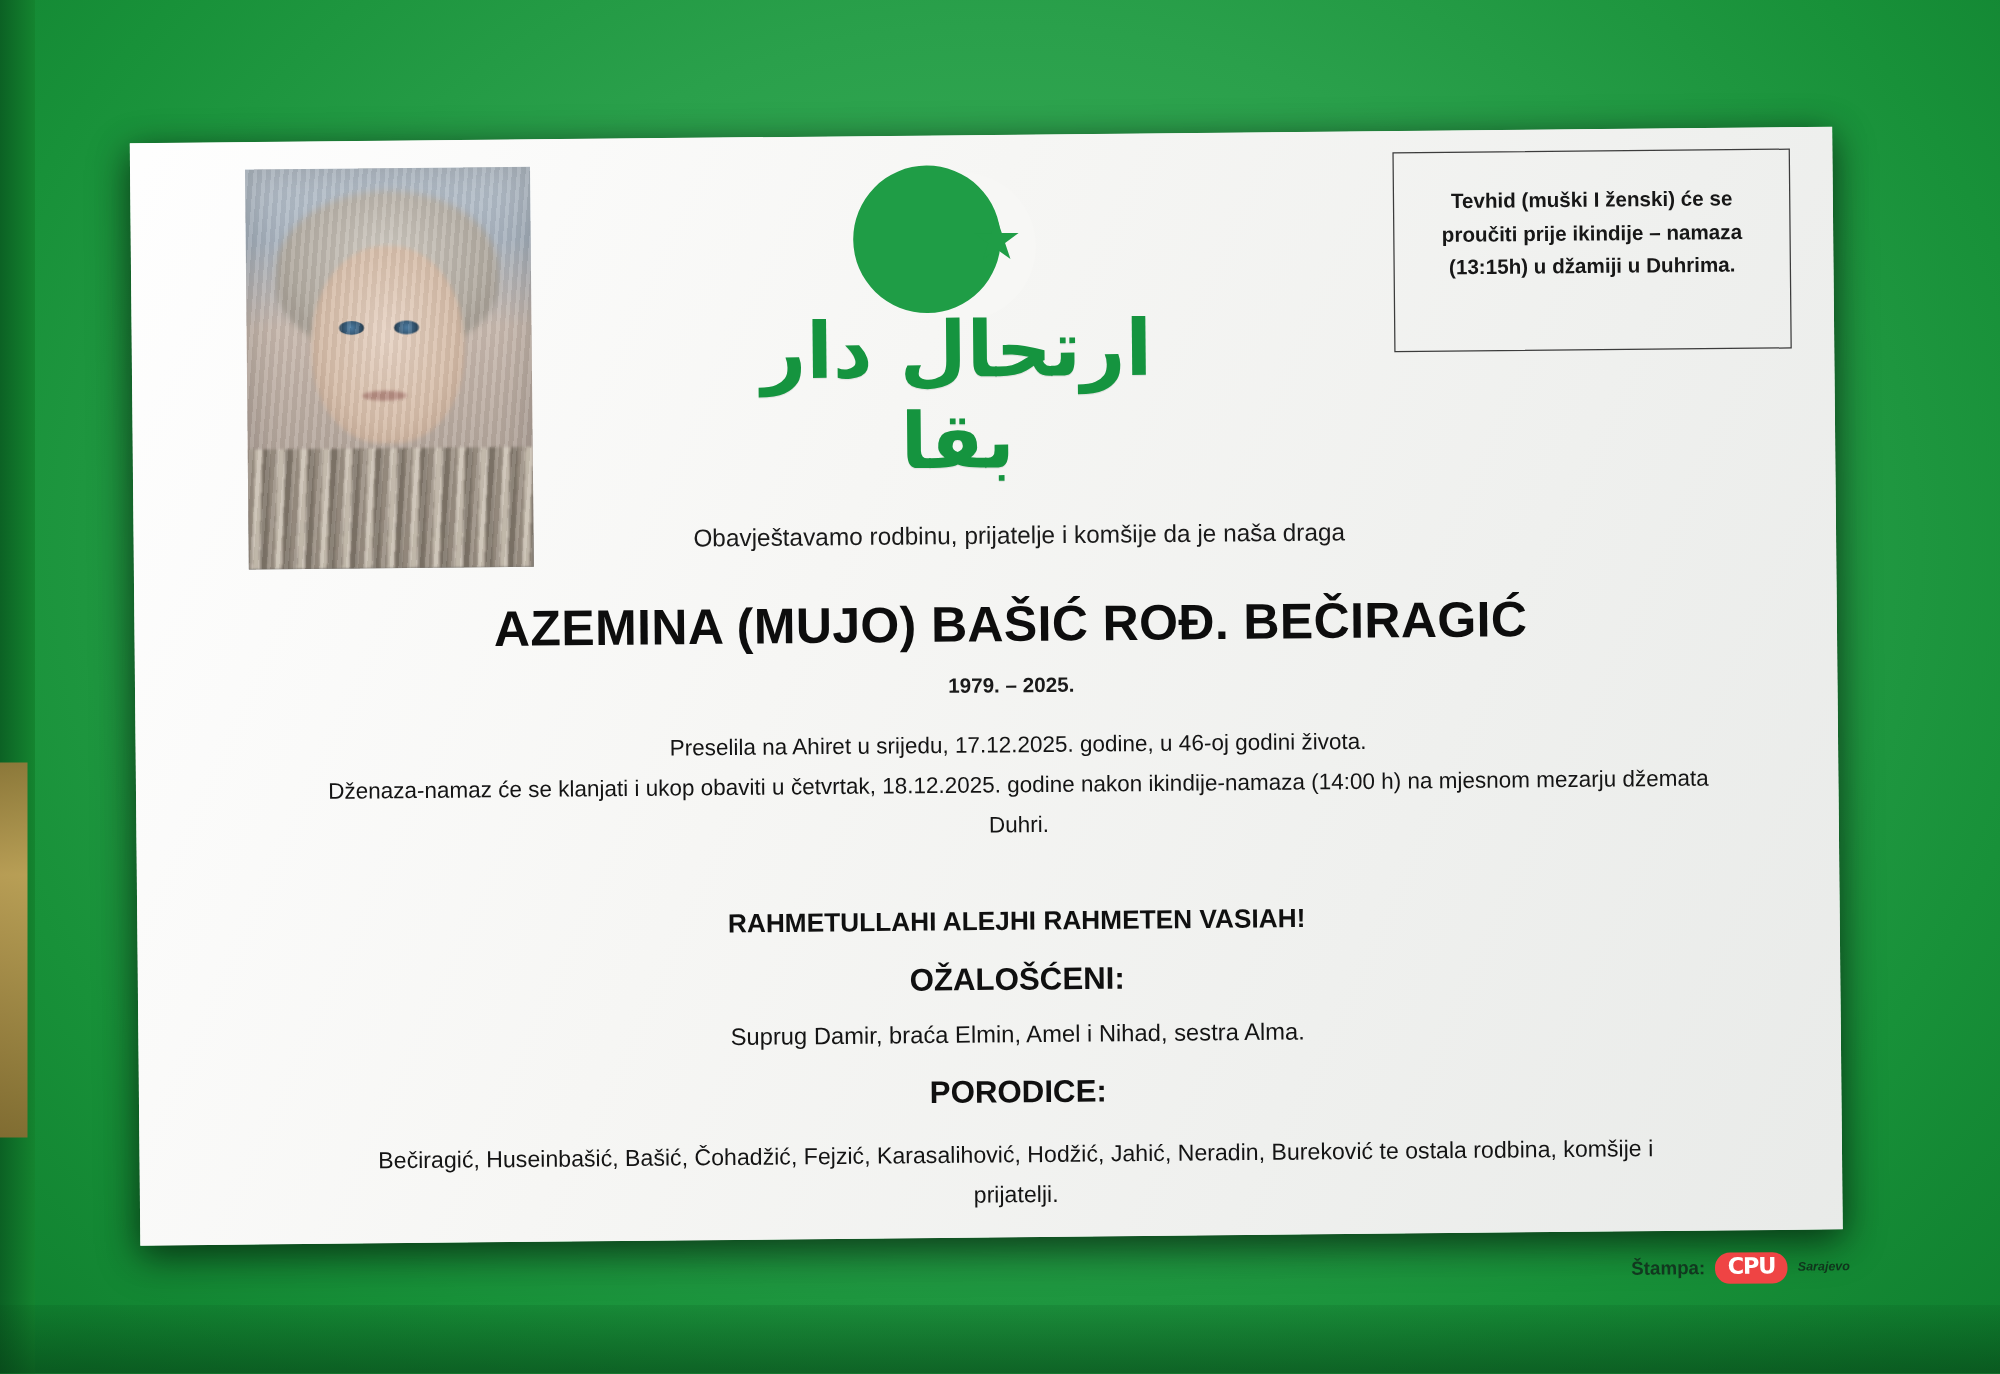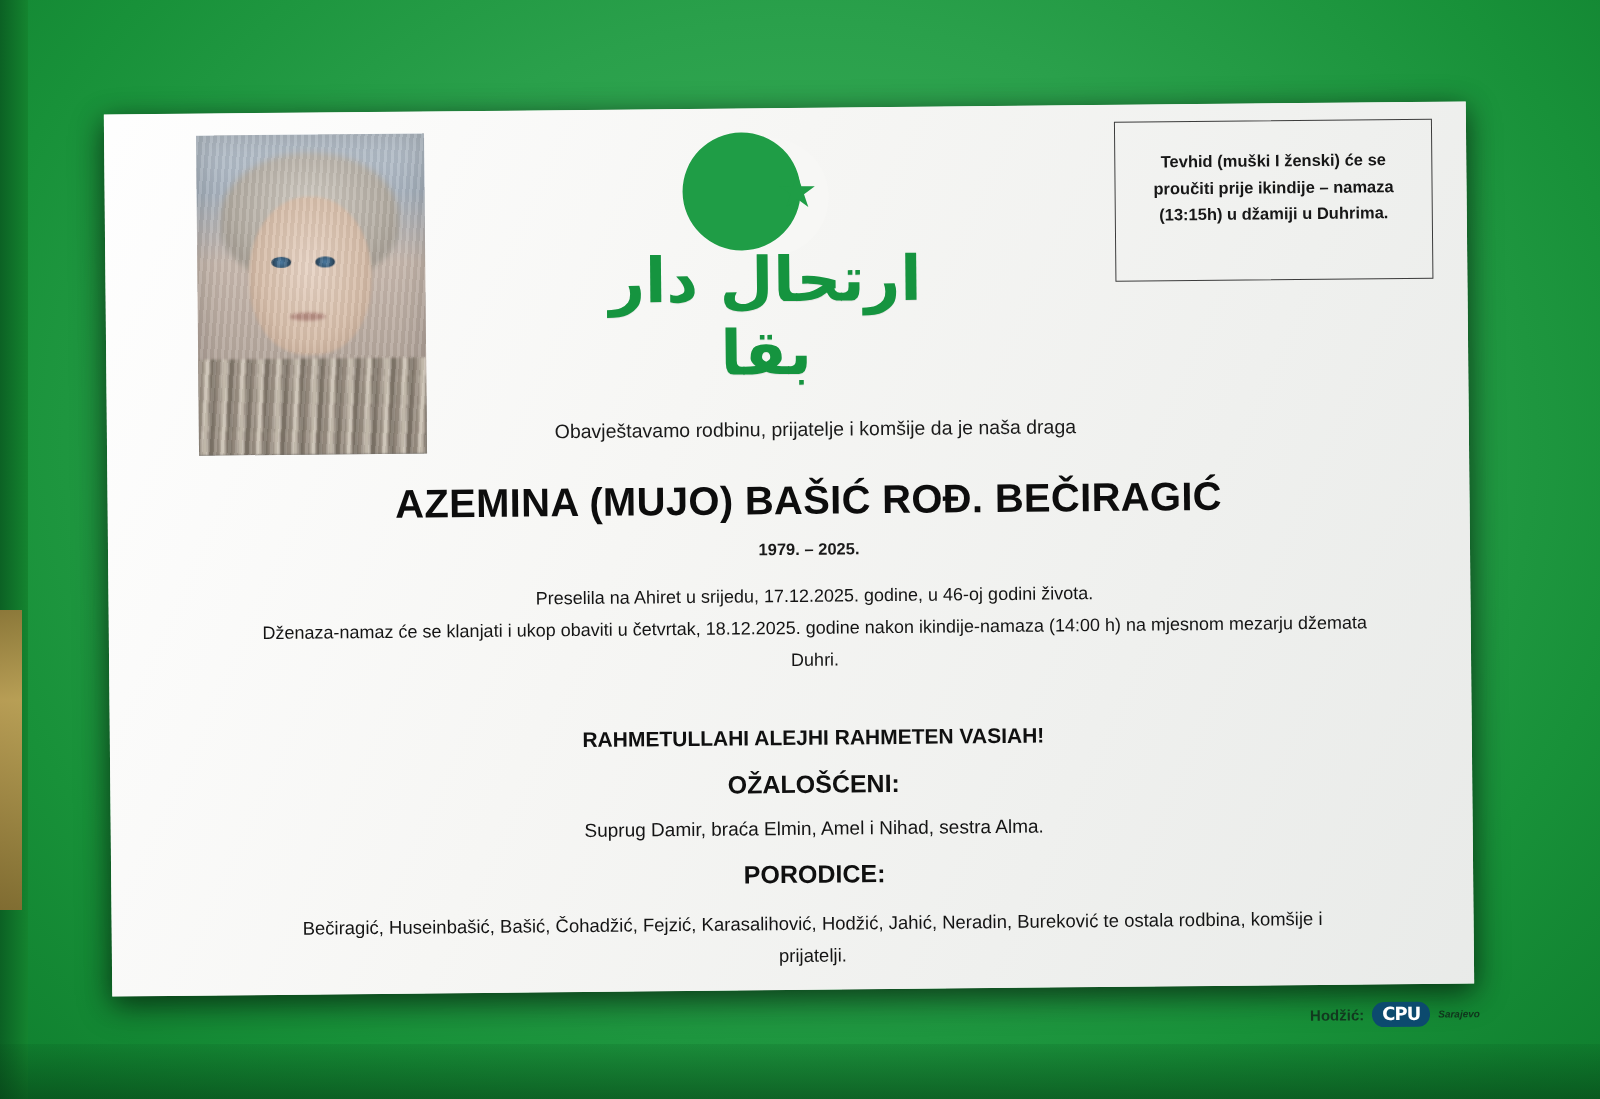--- a/index.html
+++ b/index.html
@@ -285,21 +285,21 @@
     display: flex;
     align-items: center;
     gap: 8px;
     font-size: 15px;
     font-weight: 700;
     color: #12381f;
     transform: rotate(-0.55deg);
   }
   .stamp .logo-badge {
     display: inline-block;
-    background: #0c4a6e;
+    background: #ef4444;
     color: #fff;
     font-family: "DejaVu Sans", sans-serif;
     font-size: 18px;
     font-weight: 700;
     border-radius: 12px;
     padding: 1px 10px 3px;
     letter-spacing: -1px;
   }
   .stamp .sub {
     font-size: 10px;
@@ -368,16 +368,16 @@
     <div class="family-line">Suprug Damir, braća Elmin, Amel i Nihad, sestra Alma.</div>
 
     <div class="porodice">PORODICE:</div>
 
     <div class="surnames">Bečiragić, Huseinbašić, Bašić, Čohadžić, Fejzić, Karasalihović, Hodžić, Jahić, Neradin, Bureković  te ostala rodbina, komšije i prijatelji.</div>
 
   </div>
 </div>
 
 <div class="stamp">
-  <span>Hodžić:</span>
+  <span>Štampa:</span>
   <span class="logo-badge">CPU</span>
   <span class="sub">Sarajevo</span>
 </div>
 
 </body></html>

